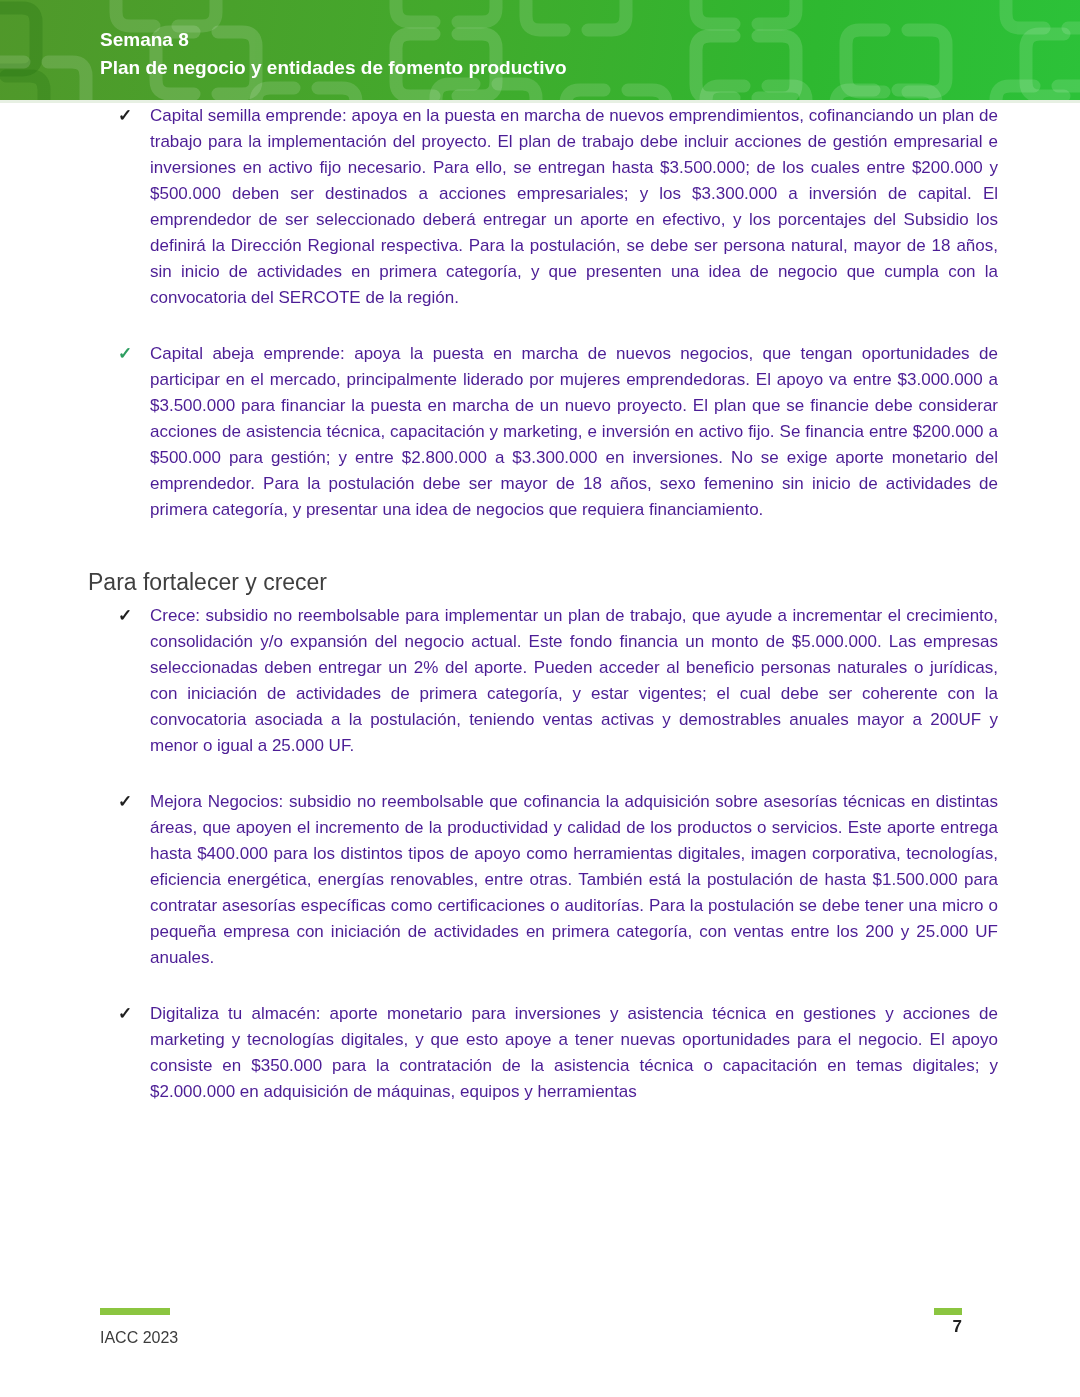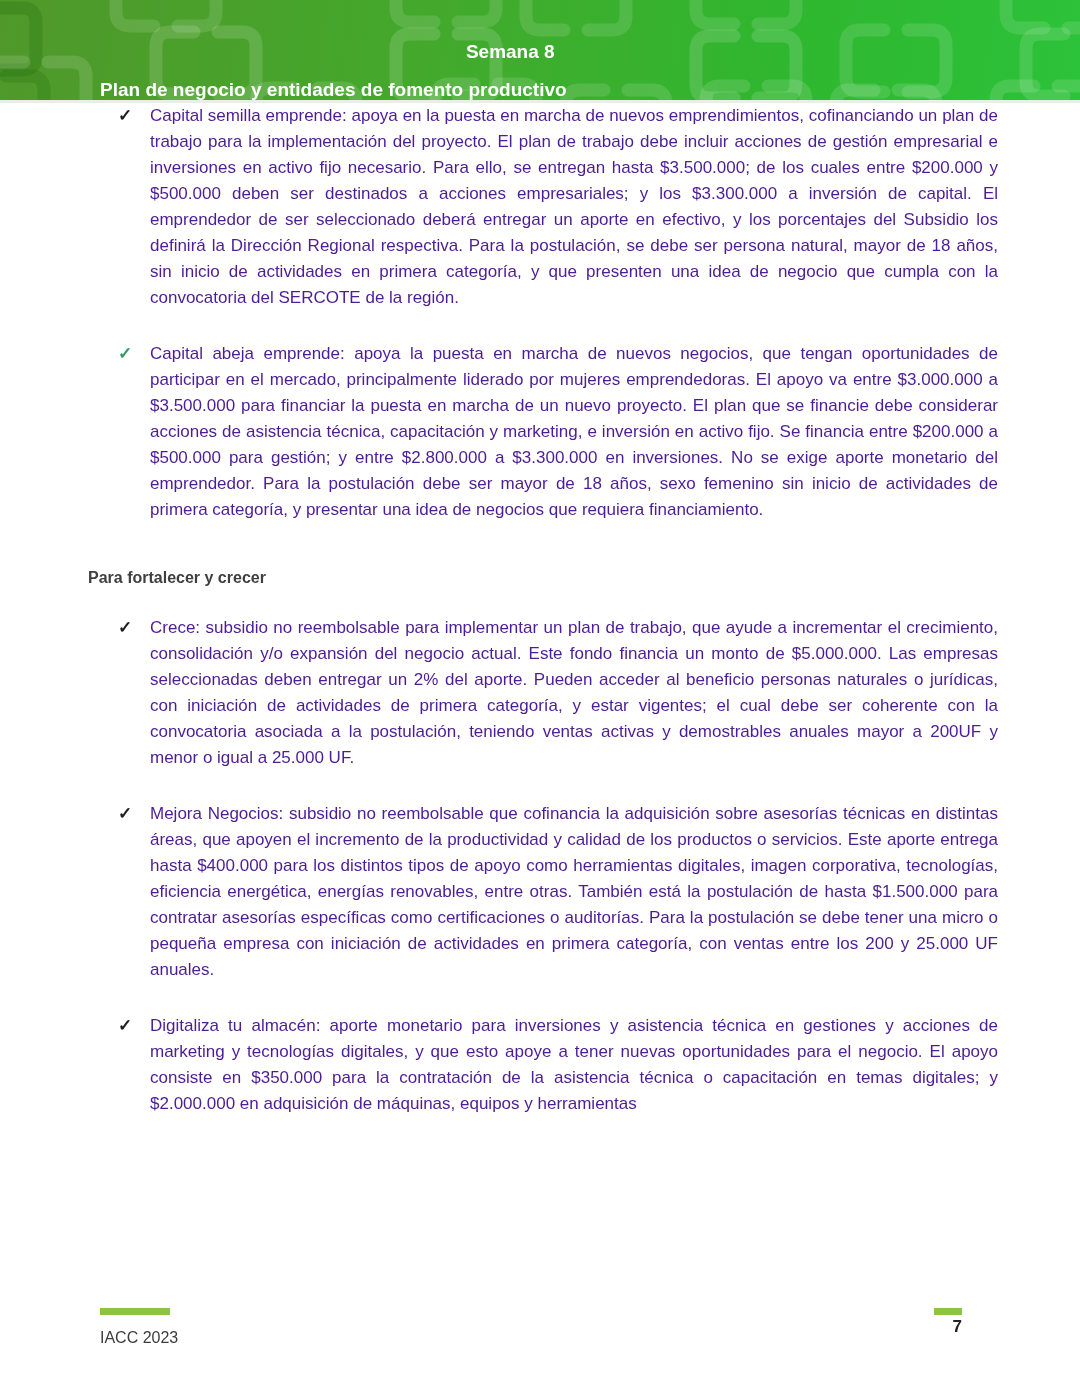--- a/index.html
+++ b/index.html
@@ -17,31 +17,31 @@
     width:100%;height:100px;
     background:linear-gradient(98deg,#50982a 0%,#43a92c 40%,#2eb830 75%,#2cc239 100%);
     border-bottom:3px solid #e7f0e3;
     overflow:hidden;
   }
   .banner svg{position:absolute;left:0;top:0;}
   .banner-text{
     position:absolute;left:100px;top:28px;
     color:#ffffff;
   }
-  .banner-title{font-size:19px;font-weight:bold;line-height:1.25;margin:12px;text-align:right;}
+  .banner-title{font-size:19px;font-weight:bold;line-height:1.25;margin:0;}
   .banner-subtitle{font-size:19px;font-weight:bold;line-height:1.45;margin:2px 0 0 0;}
   
   .content{padding:0 82px 0 88px;}
   .h-small{
     margin:102px 0 16px 0;
     font-size:18.5px;font-weight:normal;color:#3f3f3f;
   }
   .h-large{
-    margin:46px 0 28px 0;
-    font-size:16px;font-weight:bold;color:#3f3f3f;
+    margin:46px 0 7px 0;
+    font-size:23px;font-weight:normal;color:#3f3f3f;
   }
   .bullet{display:flex;margin:0 0 30px 30px;}
   .check{
     flex:0 0 32px;width:32px;
     font-size:17px;font-weight:600;color:#1f1f1f;
     line-height:26px;
   }
   .check--green{color:#2e9e60;}
   .btext{
     flex:1;

